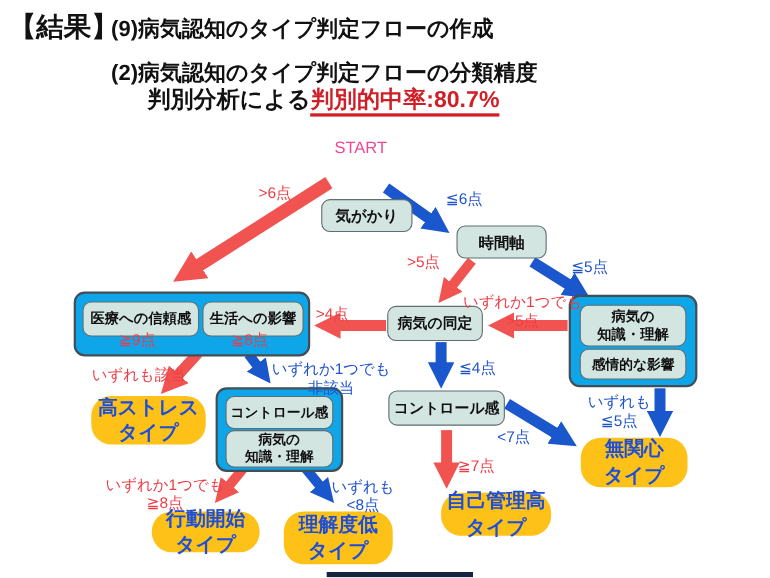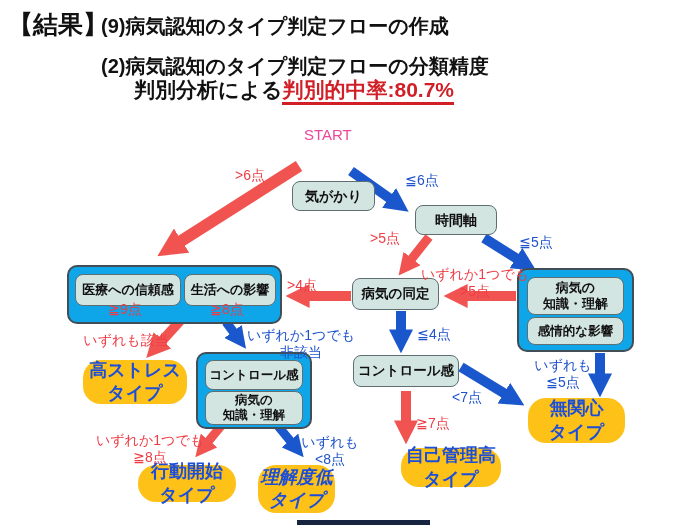--- a/index.html
+++ b/index.html
@@ -95,21 +95,21 @@
   <div class="group" style="left:196px;top:352px;width:112px;height:73px;">
     <div class="node" style="left:7px;top:6px;width:96px;height:28px;font-size:12.5px;">コントロール感</div>
     <div class="node" style="left:7px;top:37px;width:96px;height:32px;font-size:12.5px;">病気の
 知識・理解</div>
   </div>
 
   <div class="type" style="left:83px;top:360px;width:104px;height:44px;">高ストレス
 タイプ</div>
   <div class="type" style="left:138px;top:465px;width:98px;height:37px;">行動開始
 タイプ</div>
-  <div class="type" style="left:258px;top:465px;width:77px;height:48px;font-style:italic;">理解度低
+  <div class="type" style="left:258px;top:465px;width:99px;height:48px;">理解度低
 タイプ</div>
   <div class="type" style="left:401px;top:448px;width:100px;height:39px;">自己管理高
 タイプ</div>
   <div class="type" style="left:528px;top:398px;width:97px;height:45px;">無関心
 タイプ</div>
 
   <div class="elabel red" style="left:250px;top:167px;">&gt;6点</div>
   <div class="elabel blue" style="left:422px;top:172px;">≦6点</div>
   <div class="elabel red" style="left:385px;top:230px;">&gt;5点</div>
   <div class="elabel blue" style="left:536px;top:234px;">≦5点</div>

